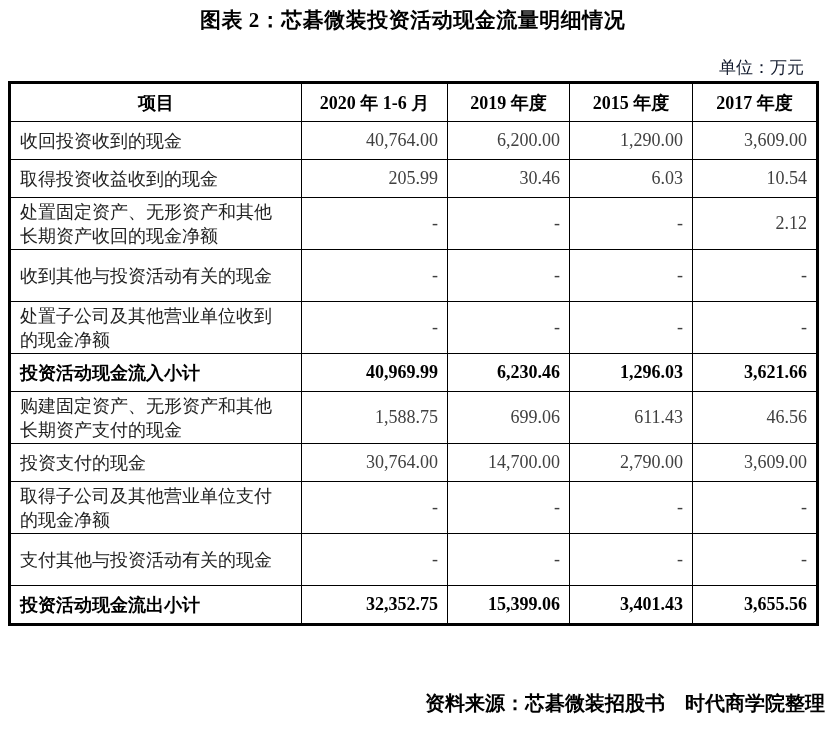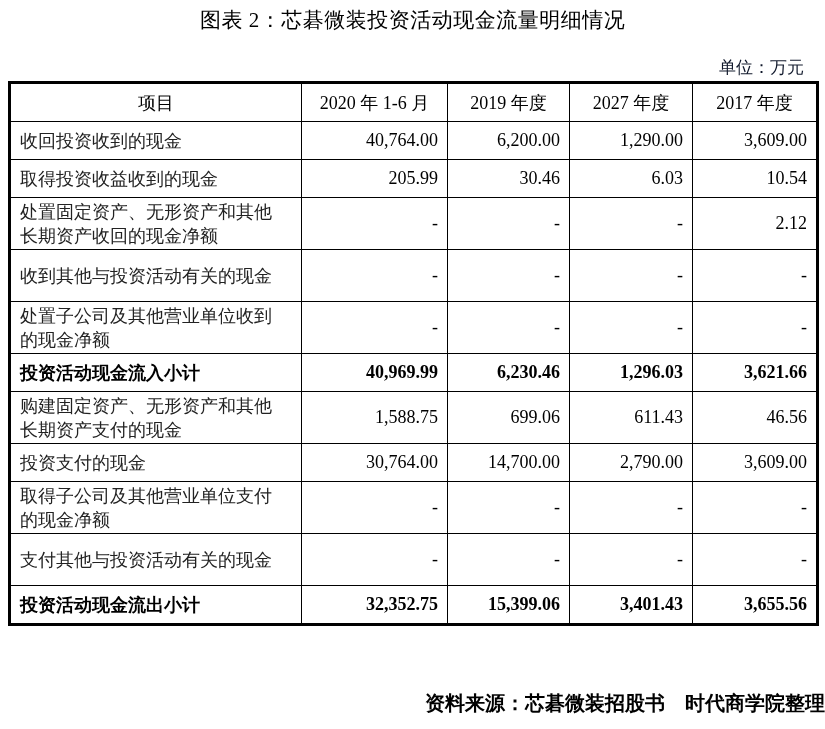--- a/index.html
+++ b/index.html
@@ -1,27 +1,27 @@
 <!DOCTYPE html>
 <html><head>
 <meta charset="utf-8">
 <style>
   html, body { margin:0; padding:0; background:#ffffff; }
   body { width:825px; height:729px; position:relative; overflow:hidden;
          font-family:"Liberation Serif","DejaVu Serif",serif; color:#000; }
   .title { position:absolute; top:6px; left:0; width:825px; text-align:center;
-           font-size:21px; font-weight:normal; letter-spacing:0.5px; }
+           font-size:21px; font-weight:bold; letter-spacing:0.5px; }
   .unit { position:absolute; top:56px; right:21px; font-size:17px; color:#0f172a; }
   table { position:absolute; top:81px; left:8px; width:808px; border-collapse:collapse;
           border:3px solid #000; table-layout:fixed; }
   col.c0 { width:292px; } col.c1 { width:146px; } col.c2 { width:122px; }
   col.c3 { width:123px; } col.c4 { width:125px; }
   th, td { border:1px solid #000; font-size:18px; padding:0 9px; }
-  th { height:37px; font-weight:normal; text-align:center; }
-  td { text-align:right; color:#000000; }
+  th { height:37px; font-weight:bold; text-align:center; }
+  td { text-align:right; color:#404040; }
   td.label { text-align:left; line-height:24px; padding-left:9px; padding-right:16px; color:#222; }
   tr.single td { height:37px; }
   tr.double td { height:51px; }
   tr.bold td { font-weight:bold; color:#000; }
   .source { position:absolute; top:690px; left:0; width:825px; text-align:right;
             font-size:20px; font-weight:bold; }
 </style>
 </head>
 <body>
 
@@ -34,21 +34,21 @@
       <col class="c1">
       <col class="c2">
       <col class="c3">
       <col class="c4">
     </colgroup>
   <thead>
     <tr>
       <th>项目</th>
       <th>2020 年 1-6 月</th>
       <th>2019 年度</th>
-      <th>2027 年度</th>
+      <th>2015 年度</th>
       <th>2017 年度</th>
     </tr>
   </thead>
   <tbody id="tbody">
       <tr class="single">
         <td class="label">收回投资收到的现金</td>
         <td>40,764.00</td>
         <td>6,200.00</td>
         <td>1,290.00</td>
         <td>3,609.00</td>

